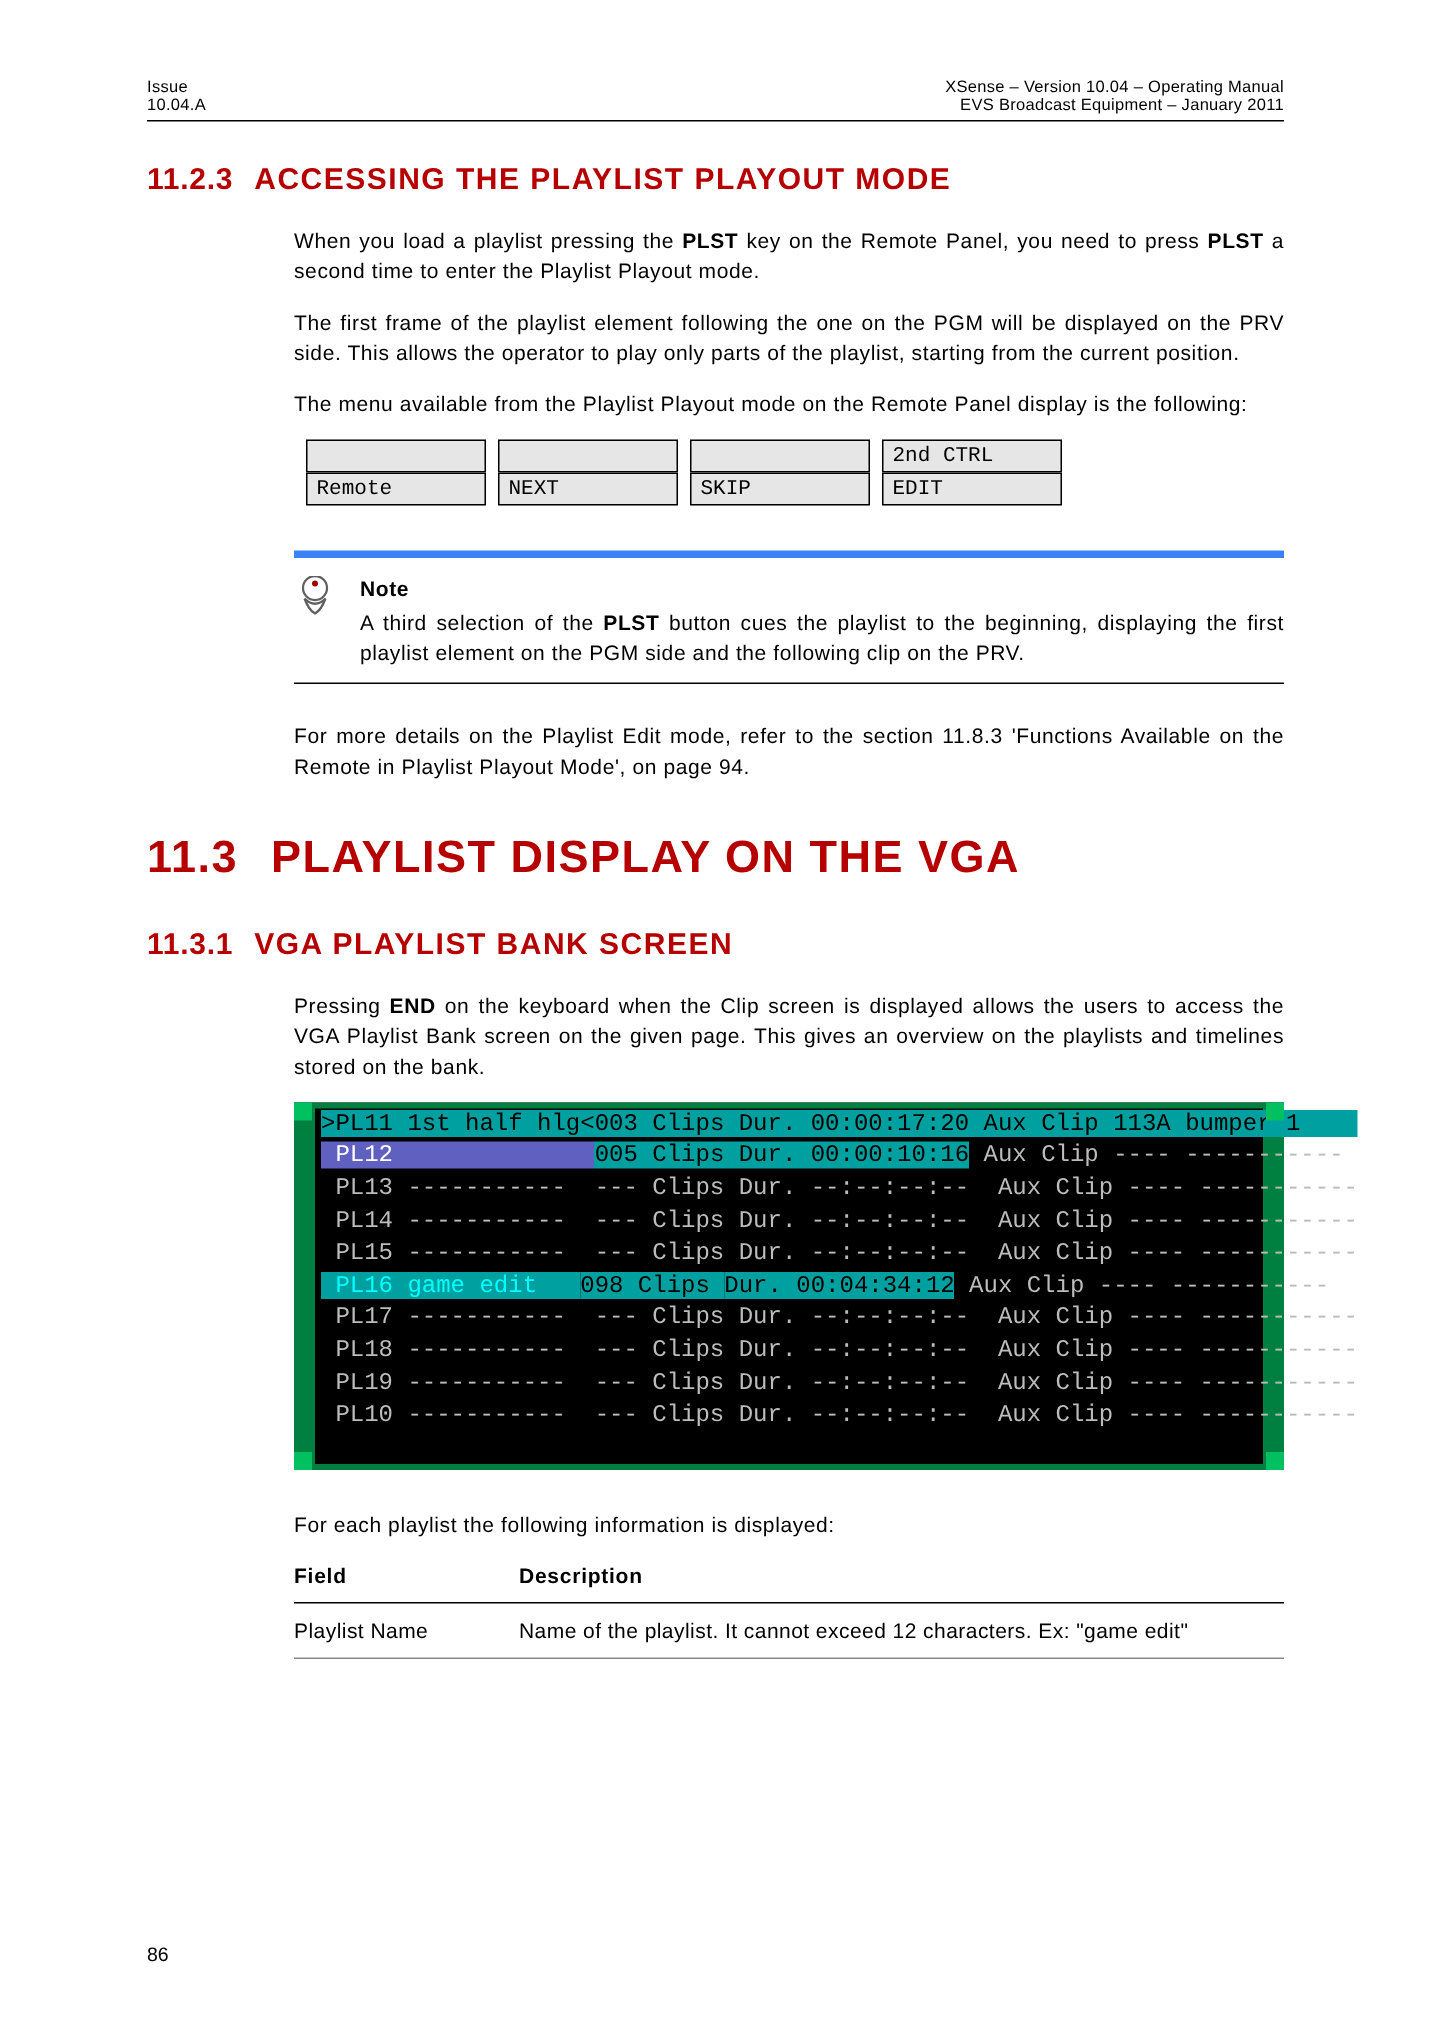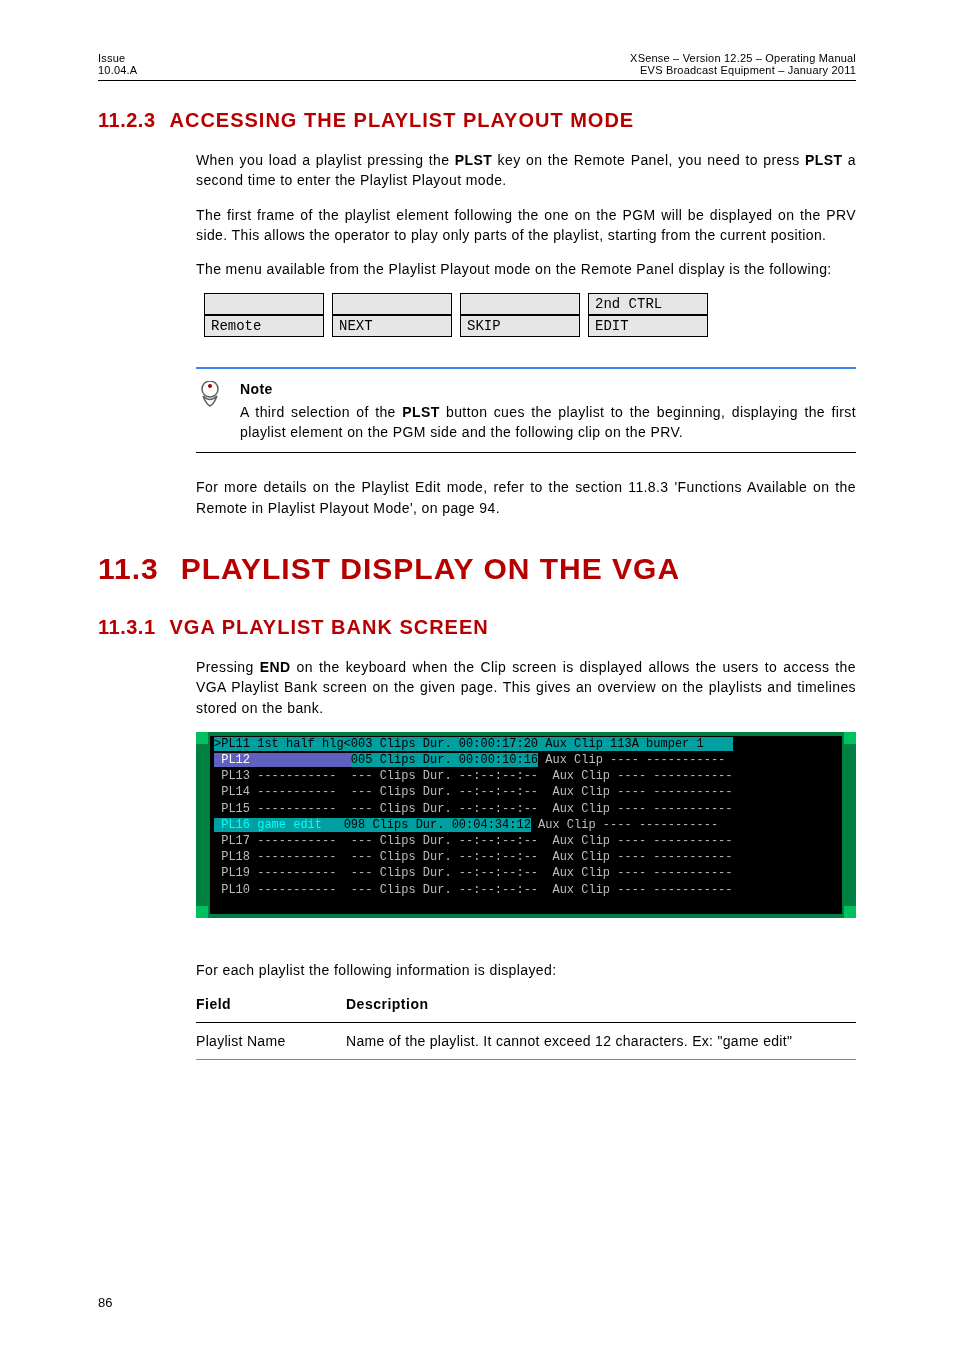--- a/index.html
+++ b/index.html
@@ -18,28 +18,28 @@
   .hr-top { border: none; border-top: 1px solid #000; margin-bottom: 28px; }
   .h-num-red { color: #b60000; font-weight: bold; }
   .sec-heading { display: flex; gap: 14px; align-items: flex-start; margin-bottom: 18px; }
   .sec-num { font-size: 20px; font-weight: bold; letter-spacing: 0.5px; }
   .sec-title { font-size: 20px; font-weight: bold; letter-spacing: 1px; font-variant: small-caps; }
   .body-text { font-size: 14px; line-height: 1.45; margin-left: 98px; margin-bottom: 14px; letter-spacing: 0.4px; text-align: justify; }
   .body-text b { font-weight: bold; }
   .menu-table { margin-left: 98px; border-collapse: separate; border-spacing: 8px 0; margin-bottom: 30px; }
   .menu-table td { font-family: "Courier New", monospace; font-size: 14px; background: #e6e6e6; width: 120px; height: 20px; padding: 2px 6px; border: 1px solid #000; }
   .menu-table td.empty { background: #e6e6e6; }
-  .note-block { margin-left: 98px; display: flex; gap: 16px; border-bottom: 1px solid #000; border-top: 2px solid #3b82f6; padding: 10px 0 10px 0; margin-bottom: 24px; }
+  .note-block { margin-left: 98px; display: flex; gap: 16px; border-bottom: 1px solid #000; border-top: 5px solid #3b82f6; padding: 10px 0 10px 0; margin-bottom: 24px; }
   .note-icon { width: 28px; flex-shrink: 0; display:flex; align-items:flex-start; justify-content:center; padding-top:2px;}
   .note-body { flex: 1; font-size: 14px; line-height: 1.45; letter-spacing: 0.4px; text-align: justify; }
   .note-title { font-weight: bold; margin-bottom: 2px; }
   .main-heading { display: flex; gap: 22px; align-items: center; margin: 34px 0 30px 0; }
   .main-num { font-size: 30px; font-weight: bold; color: #b60000; letter-spacing: 1px; }
   .main-title { font-size: 30px; font-weight: bold; color: #b60000; letter-spacing: 1px; }
-  .vga-screenshot { margin-left: 98px; margin-bottom: 44px; font-family: "Courier New", monospace; font-size: 12px; background: #000; color: #fff; position: relative; line-height: 1.35; border: 4px solid #008040; border-left-width:14px; border-right-width:14px;}
+  .vga-screenshot { margin-left: 98px; margin-bottom: 28px; font-family: "Courier New", monospace; font-size: 16px; background: #000; color: #fff; position: relative; line-height: 1.35; border: 4px solid #008040; border-left-width:14px; border-right-width:14px;}
   .vga-screenshot .corner { position:absolute; width:12px; height:12px; background:#00c060;}
   .vga-screenshot .corner.tl{ top:-4px; left:-14px;}
   .vga-screenshot .corner.bl{ bottom:-4px; left:-14px;}
   .vga-screenshot .corner.tr{ top:-4px; right:-14px;}
   .vga-screenshot .corner.br{ bottom:-4px; right:-14px;}
   .vga-row { white-space: pre; padding: 0 4px;}
   .vga-row .seg-hl { background: #00a0a0; color:#000; }
   .vga-row .seg-name-hl { background: #00a0a0; color:#00ffff; }
   .vga-row .seg-sel { background: #6060c0; color:#fff; }
   .vga-row .seg-gray { color:#bcbcbc; }
@@ -52,21 +52,21 @@
 </style>
 </head>
 <body>
 
 <div class="header-row">
   <div class="header-left">
     <div>Issue</div>
     <div>10.04.A</div>
   </div>
   <div class="header-right">
-    <div>XSense – Version 12.25 – Operating Manual</div>
+    <div>XSense – Version 10.04 – Operating Manual</div>
     <div>EVS Broadcast Equipment  – January 2011</div>
   </div>
 </div>
 <hr class="hr-top">
 
 <div class="sec-heading">
   <span class="sec-num h-num-red">11.2.3</span>
   <span class="sec-title h-num-red">ACCESSING THE PLAYLIST PLAYOUT MODE</span>
 </div>
 

